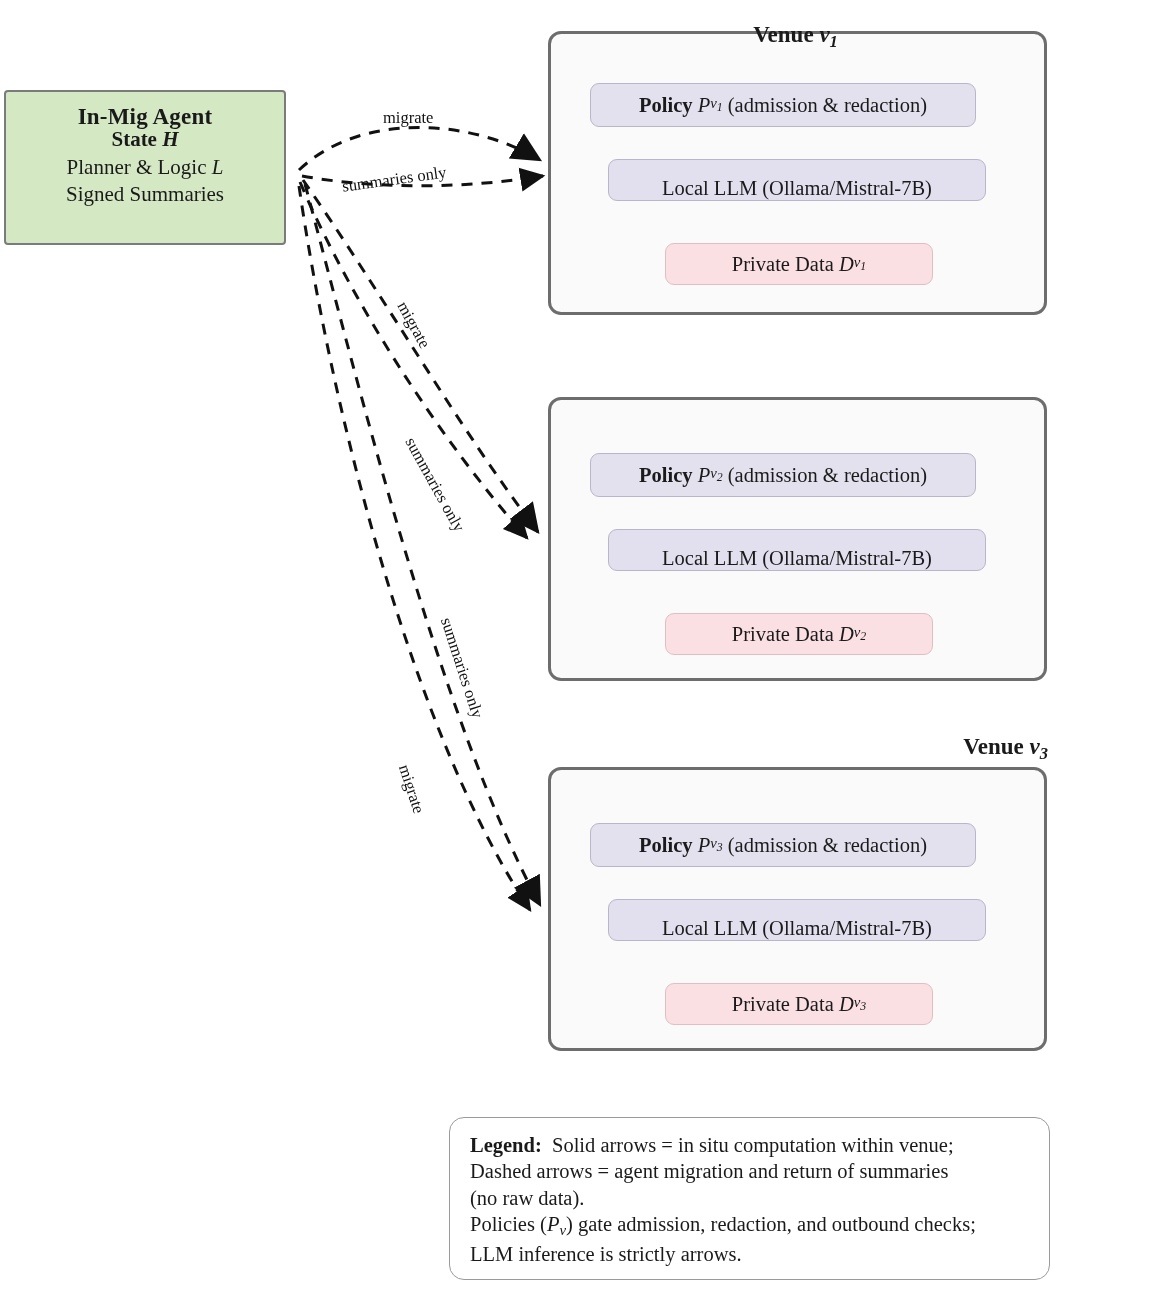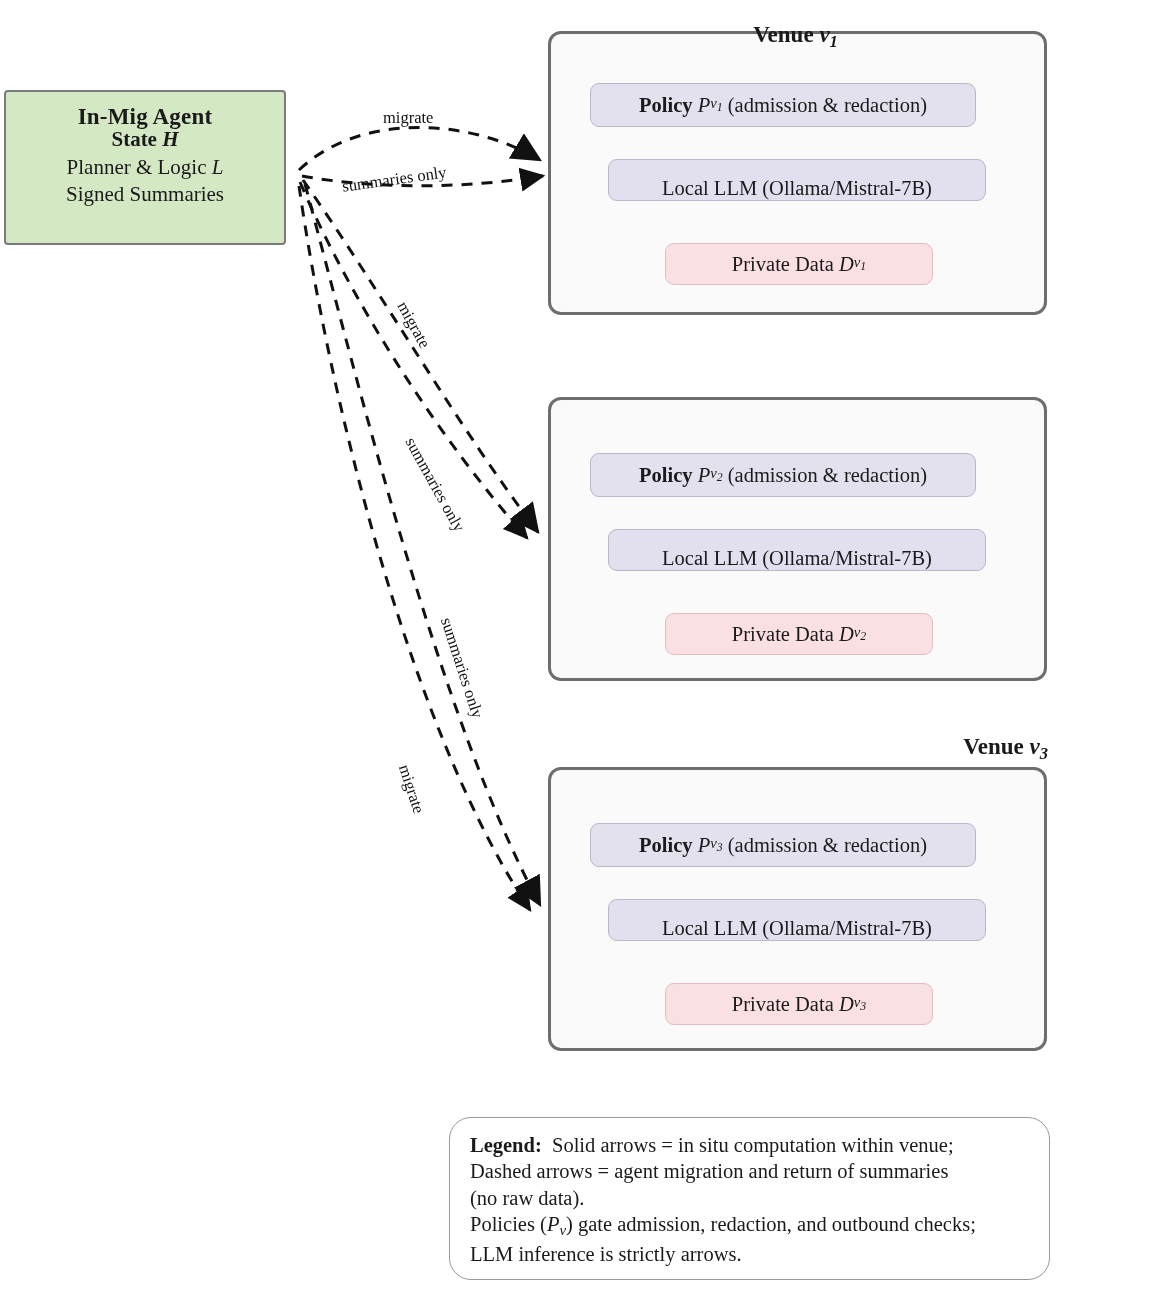--- a/index.html
+++ b/index.html
@@ -73,21 +73,21 @@
   .lbl-sum1{left:341px;top:177px;transform:rotate(-8deg);transform-origin:left top;}
   .lbl-mig2{left:410px;top:298px;transform:rotate(61deg);transform-origin:left top;}
   .lbl-sum2{left:418px;top:434px;transform:rotate(61deg);transform-origin:left top;}
   .lbl-sum3{left:455px;top:615px;transform:rotate(72deg);transform-origin:left top;}
   .lbl-mig3{left:413px;top:762px;transform:rotate(72deg);transform-origin:left top;}
 
   
   .legend{
     position:absolute;left:449px;top:1117px;width:601px;height:163px;
     box-sizing:border-box;background:#ffffff;
-    border:1.4px solid #9a9a9a;border-radius:22px;
+    border:1.4px solid #9a9a9a;border-radius:15px;
     padding:14px 20px 0 20px;z-index:3;
     font-size:20.5px;line-height:1.29;
   }
   .legend p{margin:0;}
 </style>
 </head>
 <body>
 
 <div id="stage">
 

